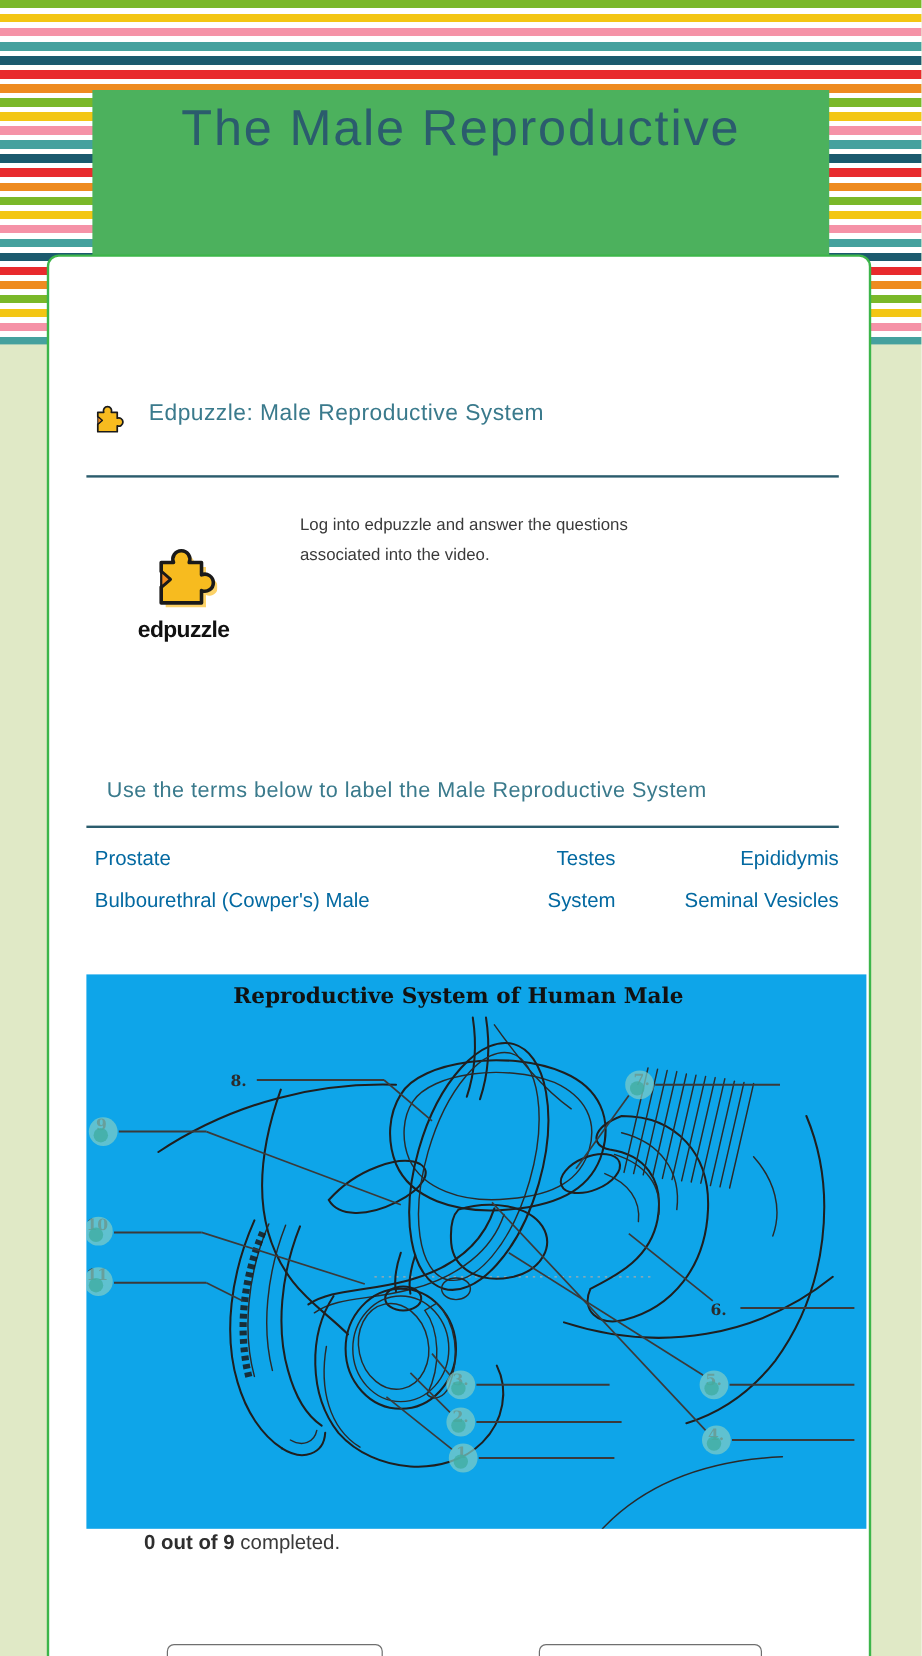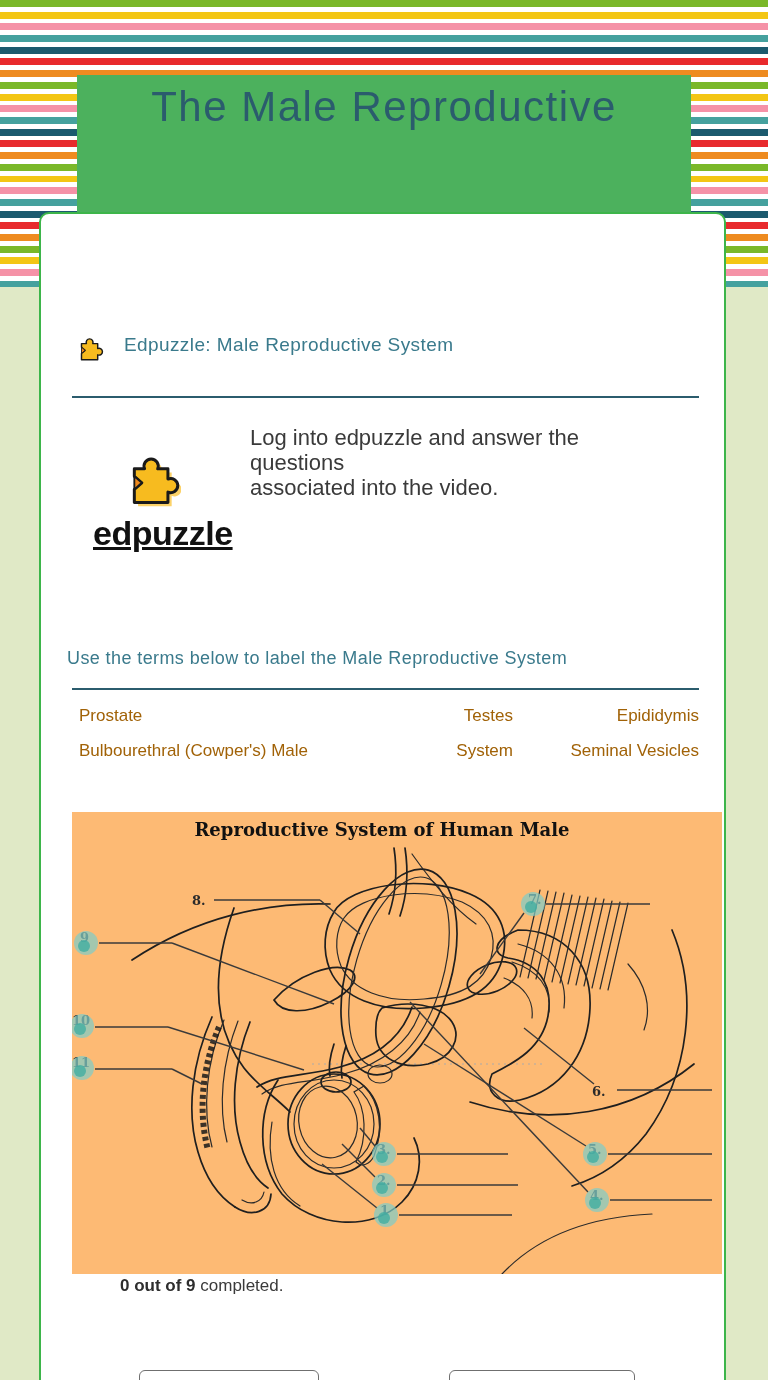--- a/index.html
+++ b/index.html
@@ -29,28 +29,28 @@
   }
   .card{
     position:absolute;left:39px;top:212px;width:687px;height:1200px;
     background:#ffffff;border:2px solid #3db54a;border-radius:10px;
     box-sizing:border-box;
   }
   .sec-head{position:absolute;display:flex;gap:20px;}
   .sec-head .hand{color:#3a7a8c;font-size:19px;letter-spacing:0.4px;}
   .divider{position:absolute;left:31px;width:627px;height:2px;background:#2b5c6d;}
   .edp-logo{position:absolute;left:52px;top:236px;width:120px;text-align:center;}
-  .edp-word{font-size:34px;font-weight:bold;color:#111;letter-spacing:-0.5px;margin-top:0px;text-decoration:underline;}
-  .edp-text{position:absolute;left:209px;top:211px;width:400px;color:#3a3a3a;font-size:22px;line-height:25px;}
+  .edp-word{font-size:19px;font-weight:bold;color:#111;letter-spacing:-0.5px;margin-top:0px;}
+  .edp-text{position:absolute;left:209px;top:211px;width:400px;color:#3a3a3a;font-size:14px;line-height:25px;}
   .terms{position:absolute;left:38px;top:484px;width:620px;border-collapse:collapse;}
-  .terms td{height:35px;font-size:17px;color:#a16207;padding:0;vertical-align:middle;}
+  .terms td{height:35px;font-size:17px;color:#0369a1;padding:0;vertical-align:middle;}
   .terms td.c1{width:48%;text-align:left;}
   .terms td.c2{width:22%;text-align:right;}
   .terms td.c3{width:30%;text-align:right;}
-  .diagram{position:absolute;left:31px;top:598px;width:650px;height:462px;background:#fdba74;}
+  .diagram{position:absolute;left:31px;top:598px;width:650px;height:462px;background:#0ea5e9;}
   .progress{position:absolute;left:38px;top:1062px;font-size:17px;color:#3a3a3a;margin-left:41px;}
   .progress b{color:#2e2e2e;}
   .foot-btn{
     position:absolute;top:1156px;height:48px;background:#fff;
     border:1.5px solid #6f6f6f;border-radius:6px;box-sizing:border-box;
   }
   .anat{stroke:#1f1f1f;fill:none;stroke-width:1.7px;stroke-linecap:round;}
   .anat-thin{stroke:#2a2a2a;fill:none;stroke-width:1.2px;stroke-linecap:round;}
   .ptr{stroke:#3a3a3a;stroke-width:1.4px;}
   .blank{stroke:#3a3a3a;stroke-width:1.7px;}
@@ -85,21 +85,21 @@
       <path d="M5,13 L9,16.5 L5,20 Z" fill="#ef8a1e" stroke="#1a1a1a" stroke-width="1"></path>
     </svg>
     <div class="edp-word">edpuzzle</div>
   </div>
 
   <div class="edp-text">
     <div>Log into edpuzzle and answer the questions</div>
     <div>associated into the video.</div>
   </div>
 
-  <div class="sec-head" style="left:26px;top:434px;">
+  <div class="sec-head" style="left:48px;top:434px;">
     <span class="hand" style="font-size:18px;">Use the terms below to label the Male Reproductive System</span>
   </div>
   <div class="divider" style="top:474px;"></div>
 
   <table class="terms">
     <tbody>
         <tr>
       <td class="c1">Prostate</td>
       <td class="c2">Testes</td>
       <td class="c3">Epididymis</td>

